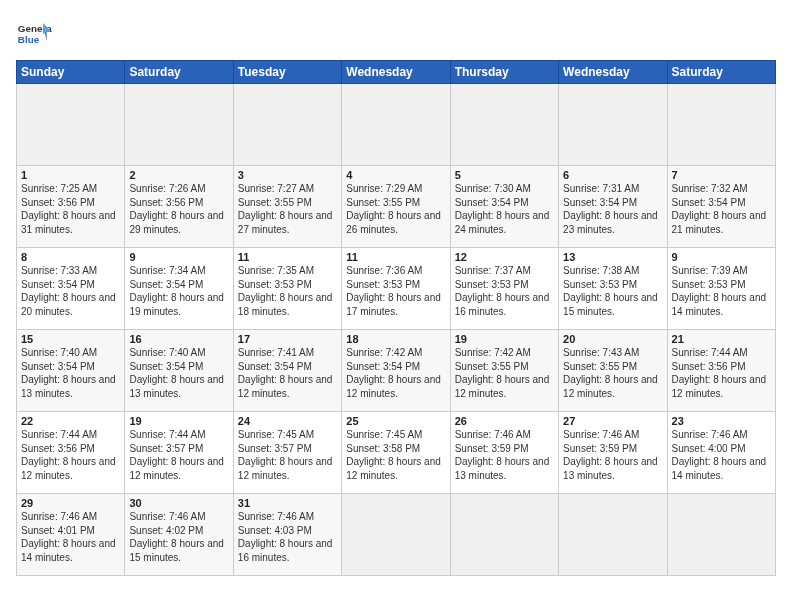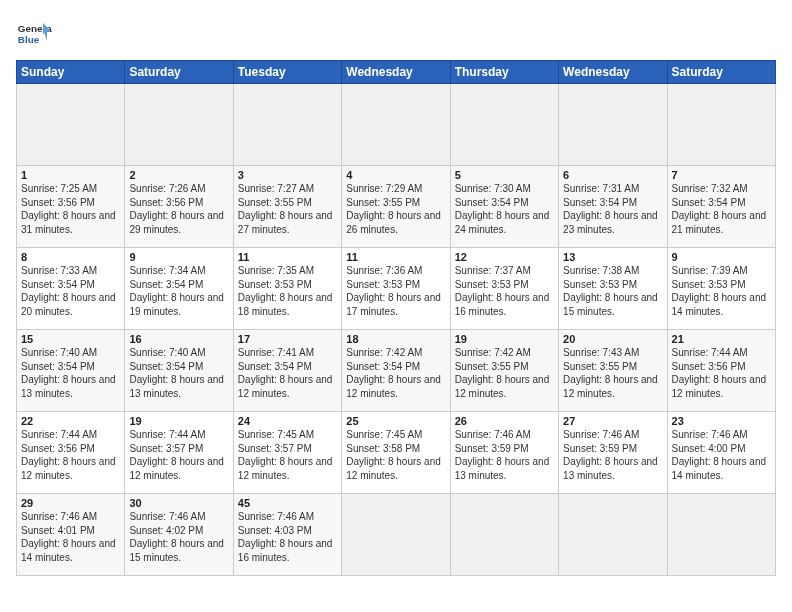--- a/index.html
+++ b/index.html
@@ -248,21 +248,21 @@
         <tr>
           <td>
             <span class="day-num">29</span>
             <div class="day-info">Sunrise: 7:46 AM<br>Sunset: 4:01 PM<br>Daylight: 8 hours and 14 minutes.</div>
           </td>
           <td>
             <span class="day-num">30</span>
             <div class="day-info">Sunrise: 7:46 AM<br>Sunset: 4:02 PM<br>Daylight: 8 hours and 15 minutes.</div>
           </td>
           <td>
-            <span class="day-num">45</span>
+            <span class="day-num">31</span>
             <div class="day-info">Sunrise: 7:46 AM<br>Sunset: 4:03 PM<br>Daylight: 8 hours and 16 minutes.</div>
           </td>
           <td class="empty"></td>
           <td class="empty"></td>
           <td class="empty"></td>
           <td class="empty"></td>
         </tr>
       </tbody>
   </table>
 </div>

